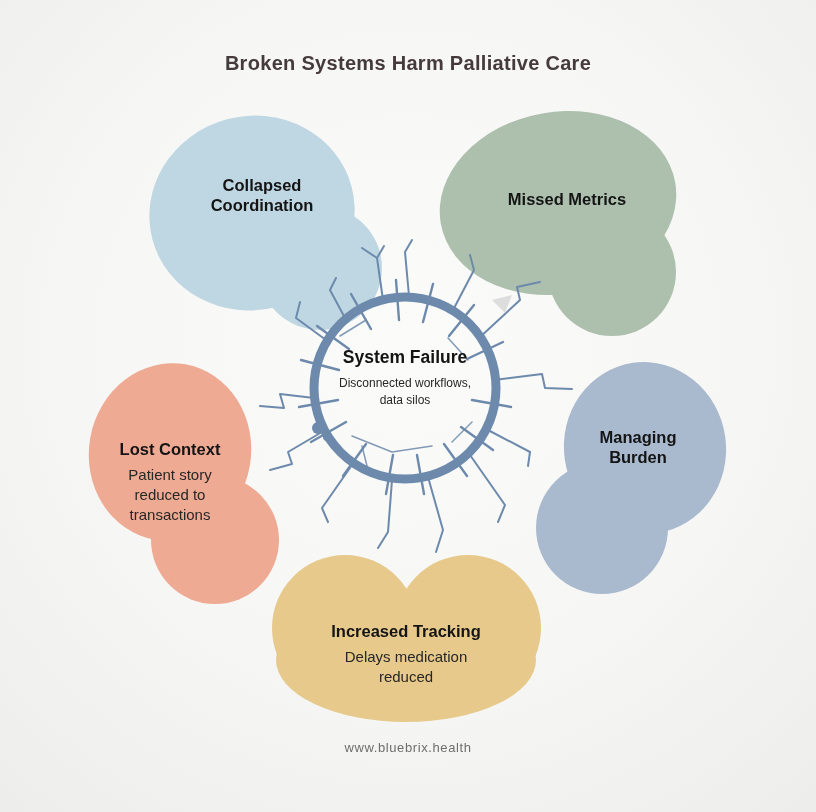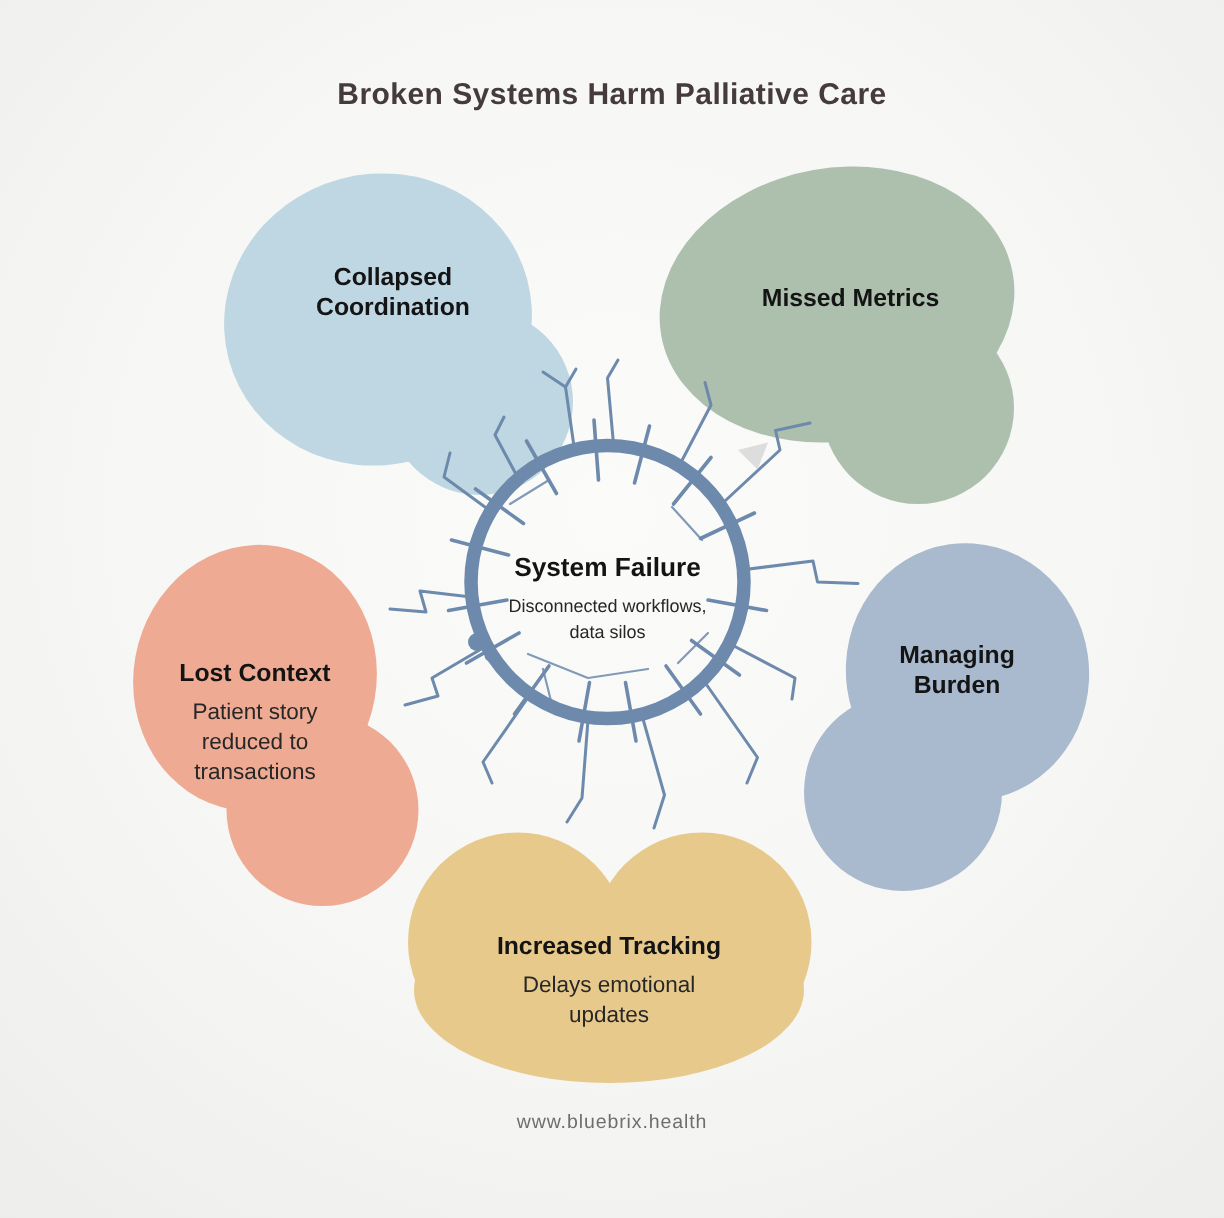--- a/index.html
+++ b/index.html
@@ -30,21 +30,21 @@
   .node-desc{
     display:block;color:#272727;font-size:15px;line-height:1.35;
   }
   .node-0{left:262px;top:176px;width:178px;}
   .node-1{left:567px;top:190px;width:172px;}
   .node-2{left:170px;top:440px;width:122px;}
   .node-3{left:638px;top:428px;width:152px;}
   .node-3 .node-title{display:inline-block;width:110px;}
   .node-4{left:406px;top:622px;width:210px;}
   .node-4 .node-desc{display:inline-block;width:150px;}
-  .center-label{left:405px;top:368px;width:136px;}
+  .center-label{left:405px;top:347px;width:136px;}
   .center-title{
     display:block;font-weight:700;color:#141414;font-size:17.5px;
     white-space:nowrap;margin-bottom:7px;
   }
   .center-desc{display:block;color:#272727;font-size:12px;line-height:1.4;}
   .footer-url{
     position:absolute;left:50%;top:740px;transform:translateX(-50%);
     font-size:13px;color:#6e6e6e;letter-spacing:.6px;
   }
 </style>
@@ -151,21 +151,21 @@
     <span class="node-title">Lost Context</span>
     <span class="node-desc">Patient story reduced to transactions</span>
   </div>
 
   <div class="node node-3">
     <span class="node-title">Managing Burden</span>
   </div>
 
   <div class="node node-4">
     <span class="node-title">Increased Tracking</span>
-    <span class="node-desc">Delays emotional updates</span>
+    <span class="node-desc">Delays medication reduced</span>
   </div>
 
   <div class="center-label">
     <span class="center-title">System Failure</span>
     <span class="center-desc">Disconnected workflows, data silos</span>
   </div>
 
   <div class="footer-url">www.bluebrix.health</div>
 
 </div>

